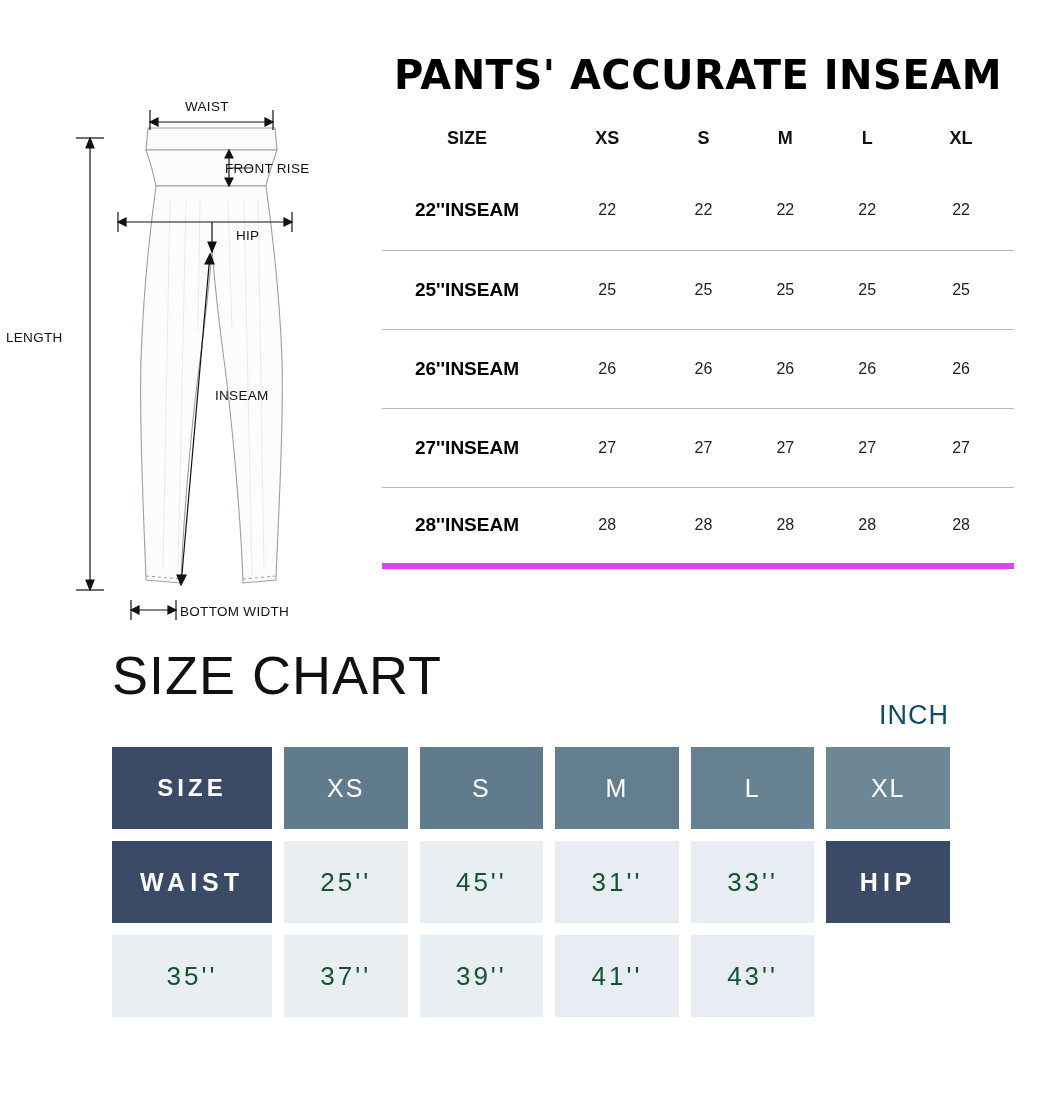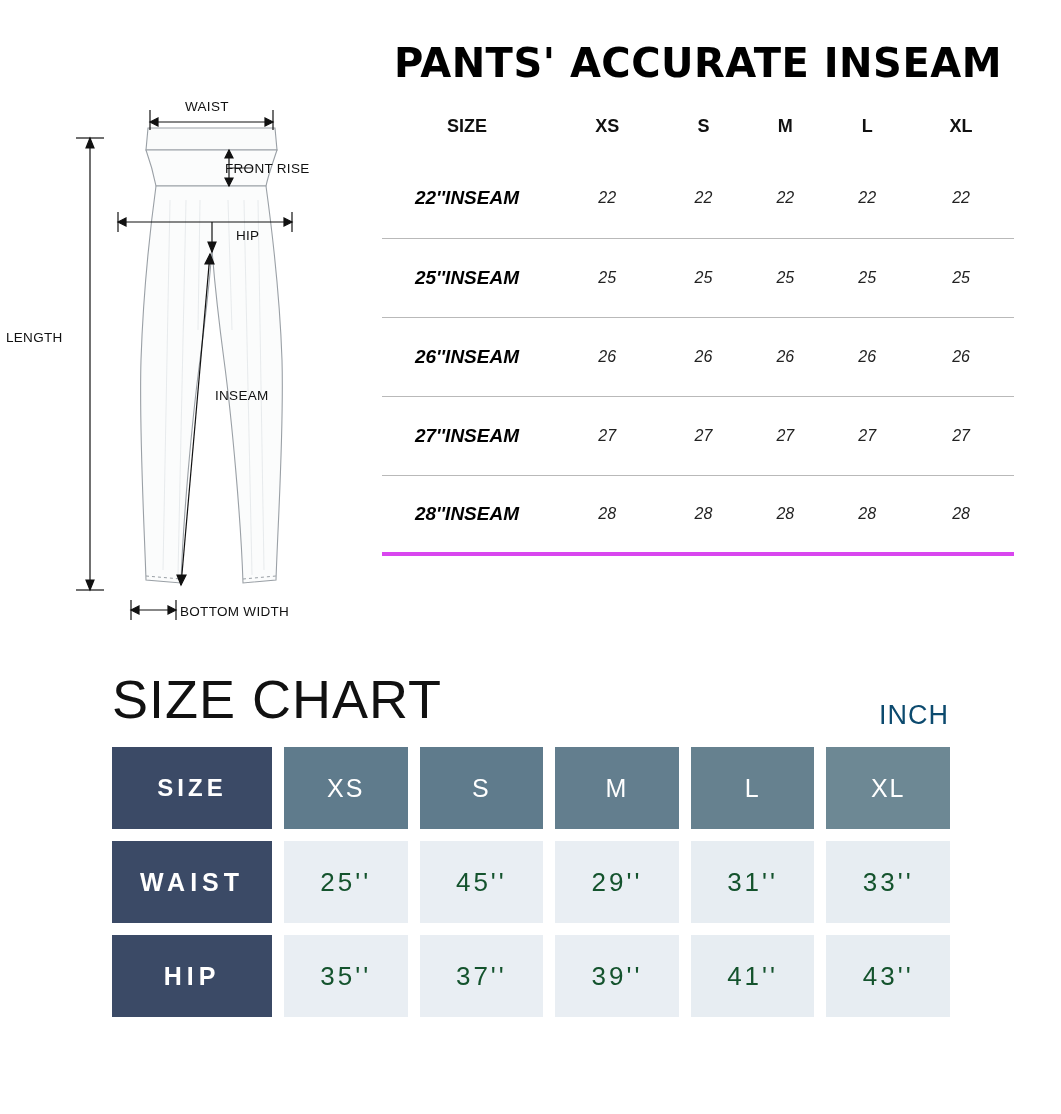--- a/index.html
+++ b/index.html
@@ -16,44 +16,44 @@
   
   .top { position: relative; width: 1061px; height: 640px; }
 
   
   .diagram { position: absolute; left: 0; top: 0; width: 370px; height: 640px; }
 
   
   .inseam-block { position: absolute; left: 368px; top: 40px; width: 660px; }
   .inseam-title {
     font-size: 40px; font-weight: bold; letter-spacing: .5px;
-    text-align: center; margin: 0 0 30px 0; color: #000;
+    text-align: center; margin: 12px 0 30px 0; color: #000;
     font-family: "DejaVu Sans", sans-serif;
   }
   table.inseam { width: 632px; border-collapse: collapse; margin-left: 14px; }
   table.inseam th, table.inseam td {
     text-align: center; font-size: 17px; color: #111; padding: 0;
   }
   table.inseam thead th {
     font-weight: bold; font-size: 18px; padding-bottom: 22px;
   }
-  table.inseam tbody tr { height: 79px; font-style: italic; }
+  table.inseam tbody tr { height: 79px; }
   table.inseam tbody td {
     border-bottom: 1px solid #b9b9b9; vertical-align: middle;
     font-size: 16px; color: #222;
   }
   table.inseam tbody td.rowhead {
     font-weight: bold; font-size: 19px; text-align: center; color: #000;
   }
-  table.inseam tbody tr:last-child td { border-bottom: 4px solid #d946ef; }
+  table.inseam tbody tr:last-child td { border-bottom: 6px solid #d946ef; }
 
   
   .sizechart { position: absolute; left: 0; top: 640px; width: 1061px; height: 474px; }
   .sc-title {
-    position: absolute; left: 112px; top: 28px;
+    position: absolute; left: 112px; top: 4px;
     font-size: 54px; font-weight: 400; letter-spacing: 1px;
     font-family: "Liberation Sans", sans-serif; color: #111;
   }
   .sc-inch {
     position: absolute; right: 112px; top: 60px;
     font-size: 27px; color: #0c4a6e; letter-spacing: 1px;
   }
   .grid {
     position: absolute; left: 112px; top: 107px;
     width: 838px;
@@ -228,21 +228,20 @@
       <div class="cell hdr-size">SIZE</div>
       <div class="cell hdr" style="background:#5f7b8c">XS</div>
       <div class="cell hdr" style="background:#5f7b8c">S</div>
       <div class="cell hdr" style="background:#637e8e">M</div>
       <div class="cell hdr" style="background:#66818f">L</div>
       <div class="cell hdr" style="background:#6d8894">XL</div>
 
       <div class="cell rowlbl">WAIST</div>
       <div class="cell val" style="background:#e9eef3">25''</div>
       <div class="cell val" style="background:#e9eef3">45''</div>
-      <div class="cell val" style="background:#e9eef3">29''</div>
       <div class="cell val" style="background:#e7edf2">31''</div>
       <div class="cell val" style="background:#e7edf2">33''</div>
 
       <div class="cell rowlbl">HIP</div>
       <div class="cell val" style="background:#e9eef3">35''</div>
       <div class="cell val" style="background:#e9eef3">37''</div>
       <div class="cell val" style="background:#e9eef3">39''</div>
       <div class="cell val" style="background:#e7edf2">41''</div>
       <div class="cell val" style="background:#e7edf2">43''</div>
     </div>

